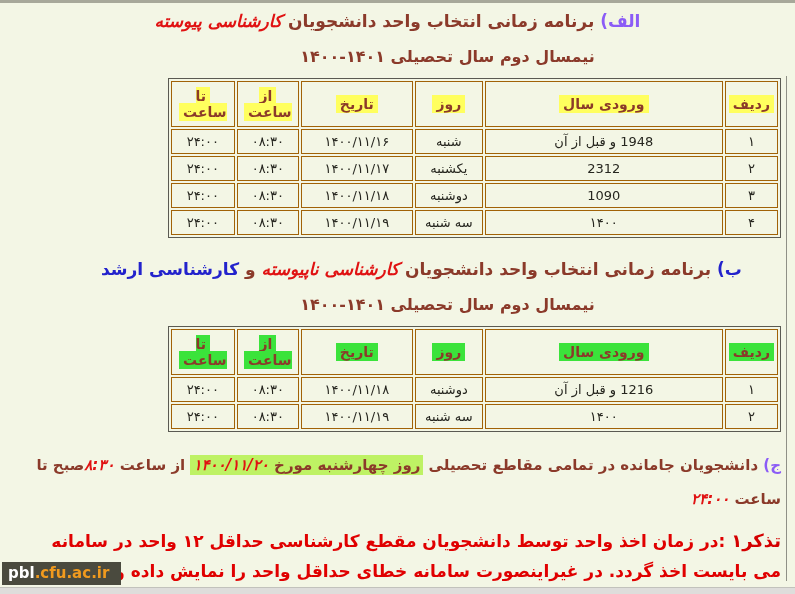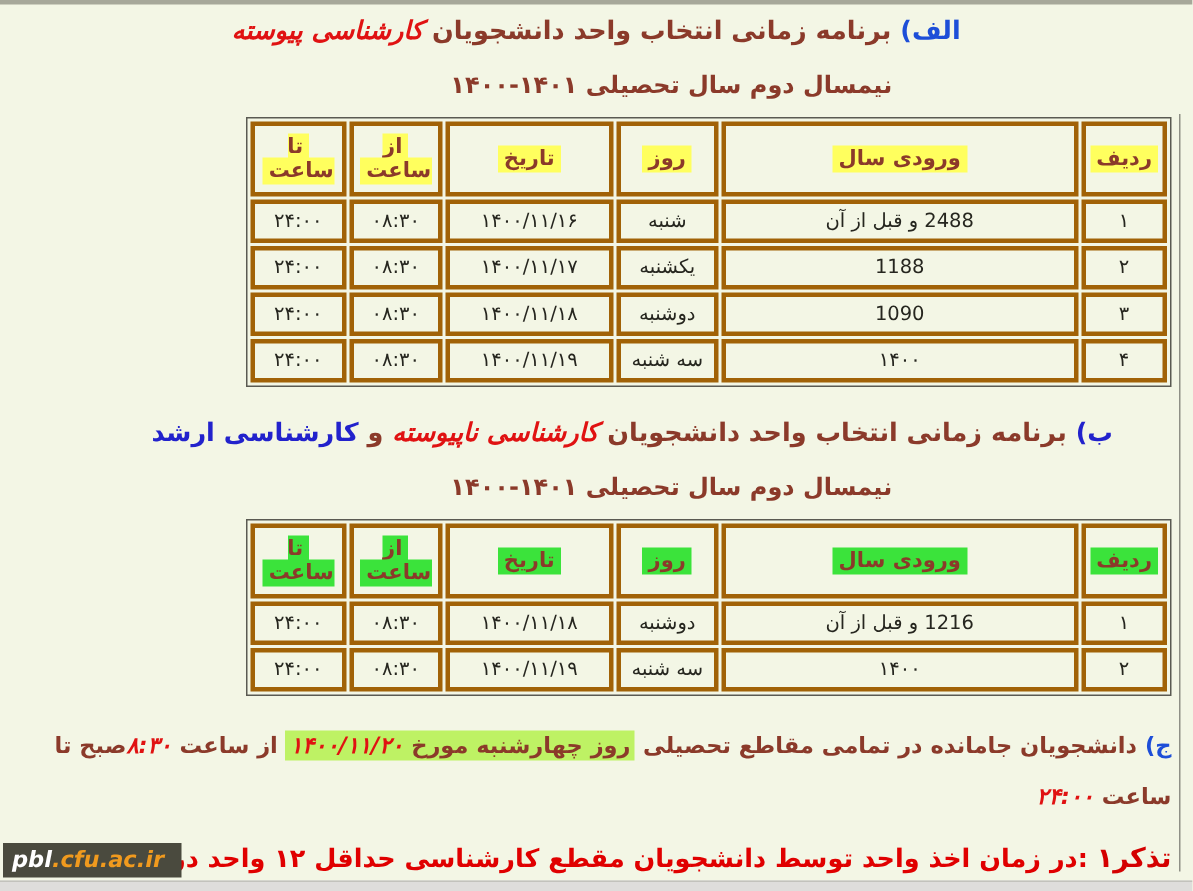--- a/index.html
+++ b/index.html
@@ -14,33 +14,33 @@
   .content{direction:rtl;padding-top:8px;}
   
   .sec-title{
     text-align:center;font-size:17px;font-weight:bold;color:#8b3a2a;
     margin:0 0 10px 0;line-height:26px;
   }
   .sec-subtitle{
     text-align:center;font-size:16px;font-weight:bold;color:#8b3a2a;
     margin:0 0 8px 0;line-height:26px;transform:translateX(50px); 
   }
-  .marker-red{color:#1d4ed8;}
+  .marker-red{color:#8b5cf6;}
   .marker-blue{color:#2222cc;}
   .red{color:#e01212;font-style:italic;}
   .blue{color:#2222cc;}
   
   table.sched{
     border-collapse:separate;border-spacing:2px;
     border:1px solid #5a5a52;
     margin:0 14px 0 auto; 
     background:transparent;
   }
   table.sched th,table.sched td{
-    border:3px solid #a16207;text-align:center;vertical-align:middle;
+    border:1px solid #a16207;text-align:center;vertical-align:middle;
     color:#26261f;font-size:13px;padding:4px 3px;
   }
   table.sched th{font-size:14px;font-weight:bold;color:#8b3a2a;padding:6px 3px;}
   .hl{padding:1px 4px;font-weight:bold;color:#8b3a2a;}
   .hl-yellow{background:#ffff5e;}
   .hl-green{background:#3be33b;}
   .sec-b-title{margin-top:18px;margin-left:48px;}
   
   .para-c{
     margin:16px 14px 0 18px;font-size:15px;font-weight:bold;color:#8b3a2a;
@@ -50,21 +50,21 @@
   
   .note{
     margin:10px 14px 0 18px;font-size:17px;font-weight:bold;color:#e00000;
     line-height:30px;text-align:right;
   }
   .note-marker{font-size:18px;color:#d40000;margin-top:36px;}
   
   .watermark{
     position:absolute;left:2px;bottom:9px;direction:ltr;
     background:#4a4a3e;padding:2px 12px 3px 6px;
-    font-size:15px;font-weight:bold;font-style:italic;
+    font-size:15px;font-weight:bold;
   }
   .wm-prefix{color:#ffffff;}
   .wm-suffix{color:#f09a1e;}
 </style>
 </head>
 <body>
 
 <div class="top-strip"></div>
 <div class="right-frame-line"></div>
 
@@ -90,29 +90,29 @@
         <tr>
       <th><span class="hl hl-yellow">ردیف</span></th>
       <th><span class="hl hl-yellow">ورودی سال</span></th>
       <th><span class="hl hl-yellow">روز</span></th>
       <th><span class="hl hl-yellow">تاریخ</span></th>
       <th><span class="hl hl-yellow">از ساعت</span></th>
       <th><span class="hl hl-yellow">تا ساعت</span></th>
     </tr>
     <tr>
       <td>۱</td>
-      <td>2488 و قبل از آن</td>
+      <td>1948 و قبل از آن</td>
       <td>شنبه</td>
       <td>۱۴۰۰/۱۱/۱۶</td>
       <td>۰۸:۳۰</td>
       <td>۲۴:۰۰</td>
     </tr>
     <tr>
       <td>۲</td>
-      <td>1188</td>
+      <td>2312</td>
       <td>یکشنبه</td>
       <td>۱۴۰۰/۱۱/۱۷</td>
       <td>۰۸:۳۰</td>
       <td>۲۴:۰۰</td>
     </tr>
     <tr>
       <td>۳</td>
       <td>1090</td>
       <td>دوشنبه</td>
       <td>۱۴۰۰/۱۱/۱۸</td>

